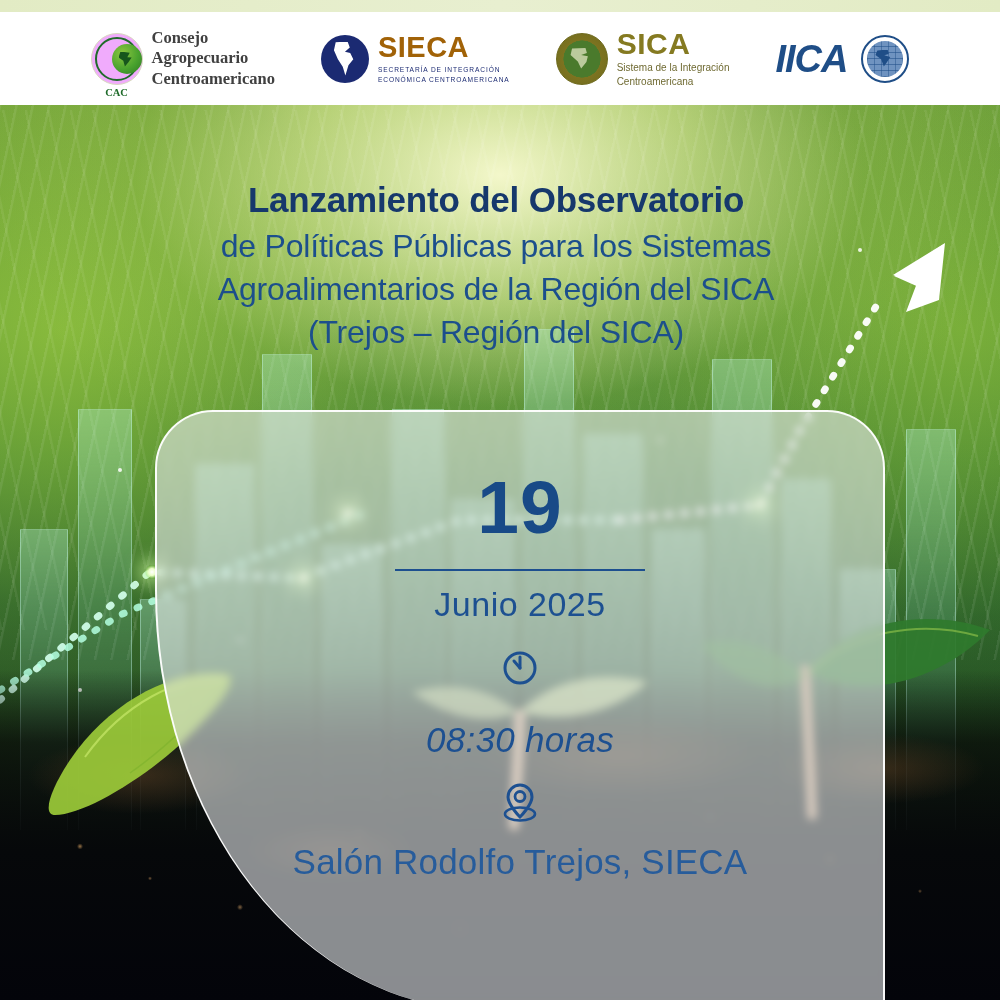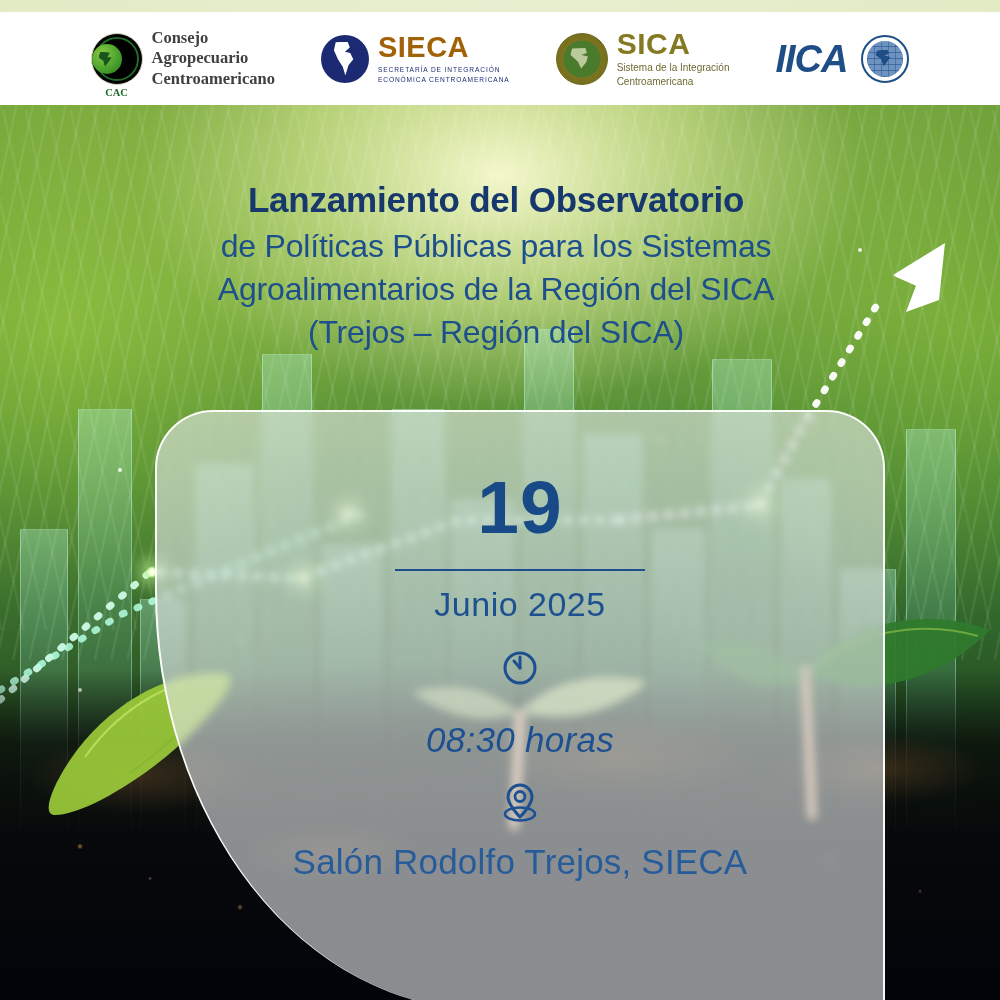--- a/index.html
+++ b/index.html
@@ -127,24 +127,24 @@
     background: #ffffff;
     display: flex;
     align-items: center;
     justify-content: center;
     gap: 46px;
   }
   .logo { display: flex; align-items: center; gap: 9px; }
 
   .cac-seal {
     width: 50px; height: 50px; border-radius: 50%;
-    background: #000000;
+    background: #f0abfc;
     border: 1px solid #d8d8c0;
     position: relative;
-    display: flex; align-items: center; justify-content: flex-start;
+    display: flex; align-items: center; justify-content: flex-end;
   }
   .cac-seal::before {
     content: "";
     position: absolute; inset: 3px;
     border-radius: 50%;
     border: 2.5px solid #1f6b2a;
   }
   .cac-globe {
     width: 30px; height: 30px; border-radius: 50%;
     background: radial-gradient(circle at 35% 32%, #8cc63f 0%, #4aa32e 55%, #2c7a22 100%);

